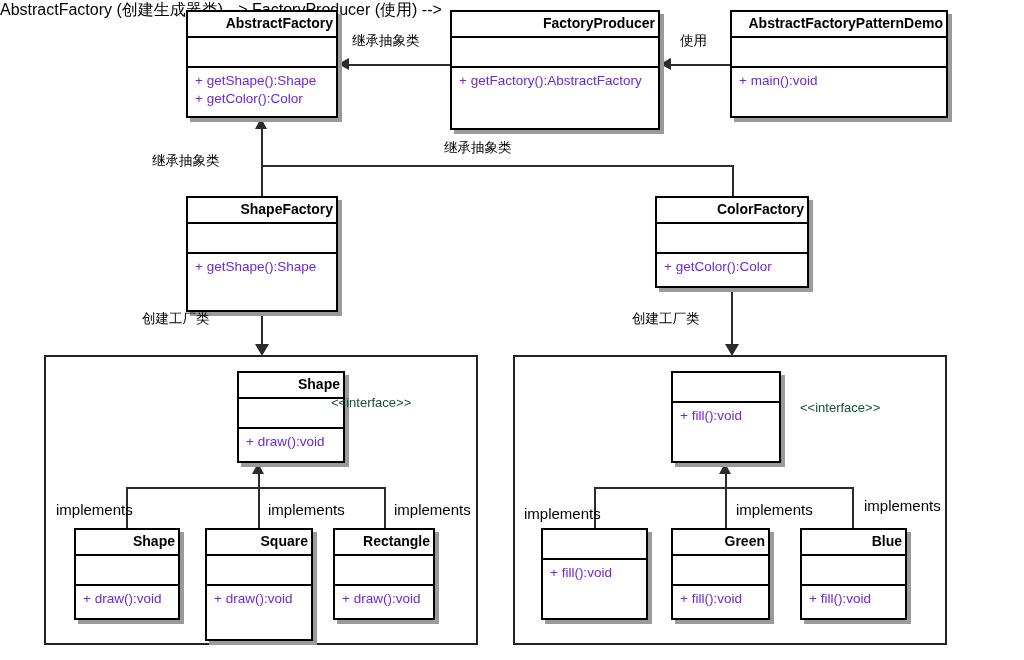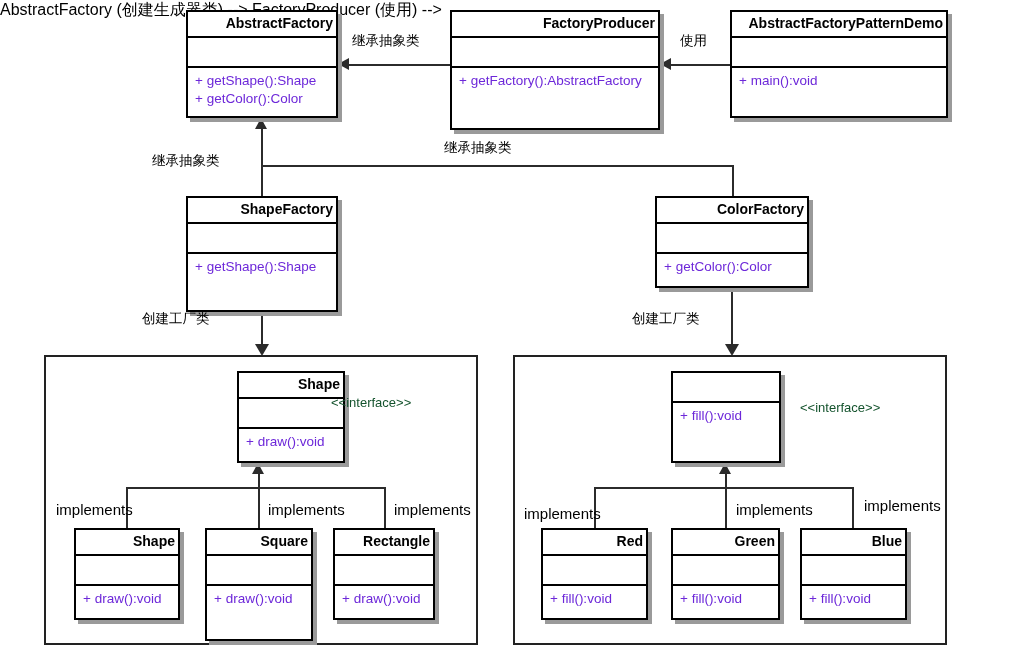--- a/index.html
+++ b/index.html
@@ -266,28 +266,27 @@
   <div class="ln-h" style="left:594px; top:487px; width:258px;"></div>
   <div class="ln-v" style="left:594px; top:487px; height:43px;"></div>
   <div class="ln-v" style="left:852px; top:487px; height:43px;"></div>
 
   <div class="edge-label" style="left:524px; top:505px;">implements</div>
   <div class="edge-label" style="left:736px; top:501px;">implements</div>
   <div class="edge-label" style="left:864px; top:497px;">implements</div>
 
   
   <div class="uml-box" style="left:541px; top:528px; width:107px; height:92px;">
-    <div class="uml-title">Red</div>
     <div class="uml-attrs" style="height:30px;"></div>
     <div class="uml-ops">
       <div>+ fill():void</div>
     </div>
   </div>
 
-  <div class="uml-box" style="left:671px; top:528px; width:109px; height:92px;">
+  <div class="uml-box" style="left:671px; top:528px; width:99px; height:92px;">
     <div class="uml-title">Green</div>
     <div class="uml-attrs" style="height:30px;"></div>
     <div class="uml-ops">
       <div>+ fill():void</div>
     </div>
   </div>
 
   <div class="uml-box" style="left:800px; top:528px; width:107px; height:92px;">
     <div class="uml-title">Blue</div>
     <div class="uml-attrs" style="height:30px;"></div>

